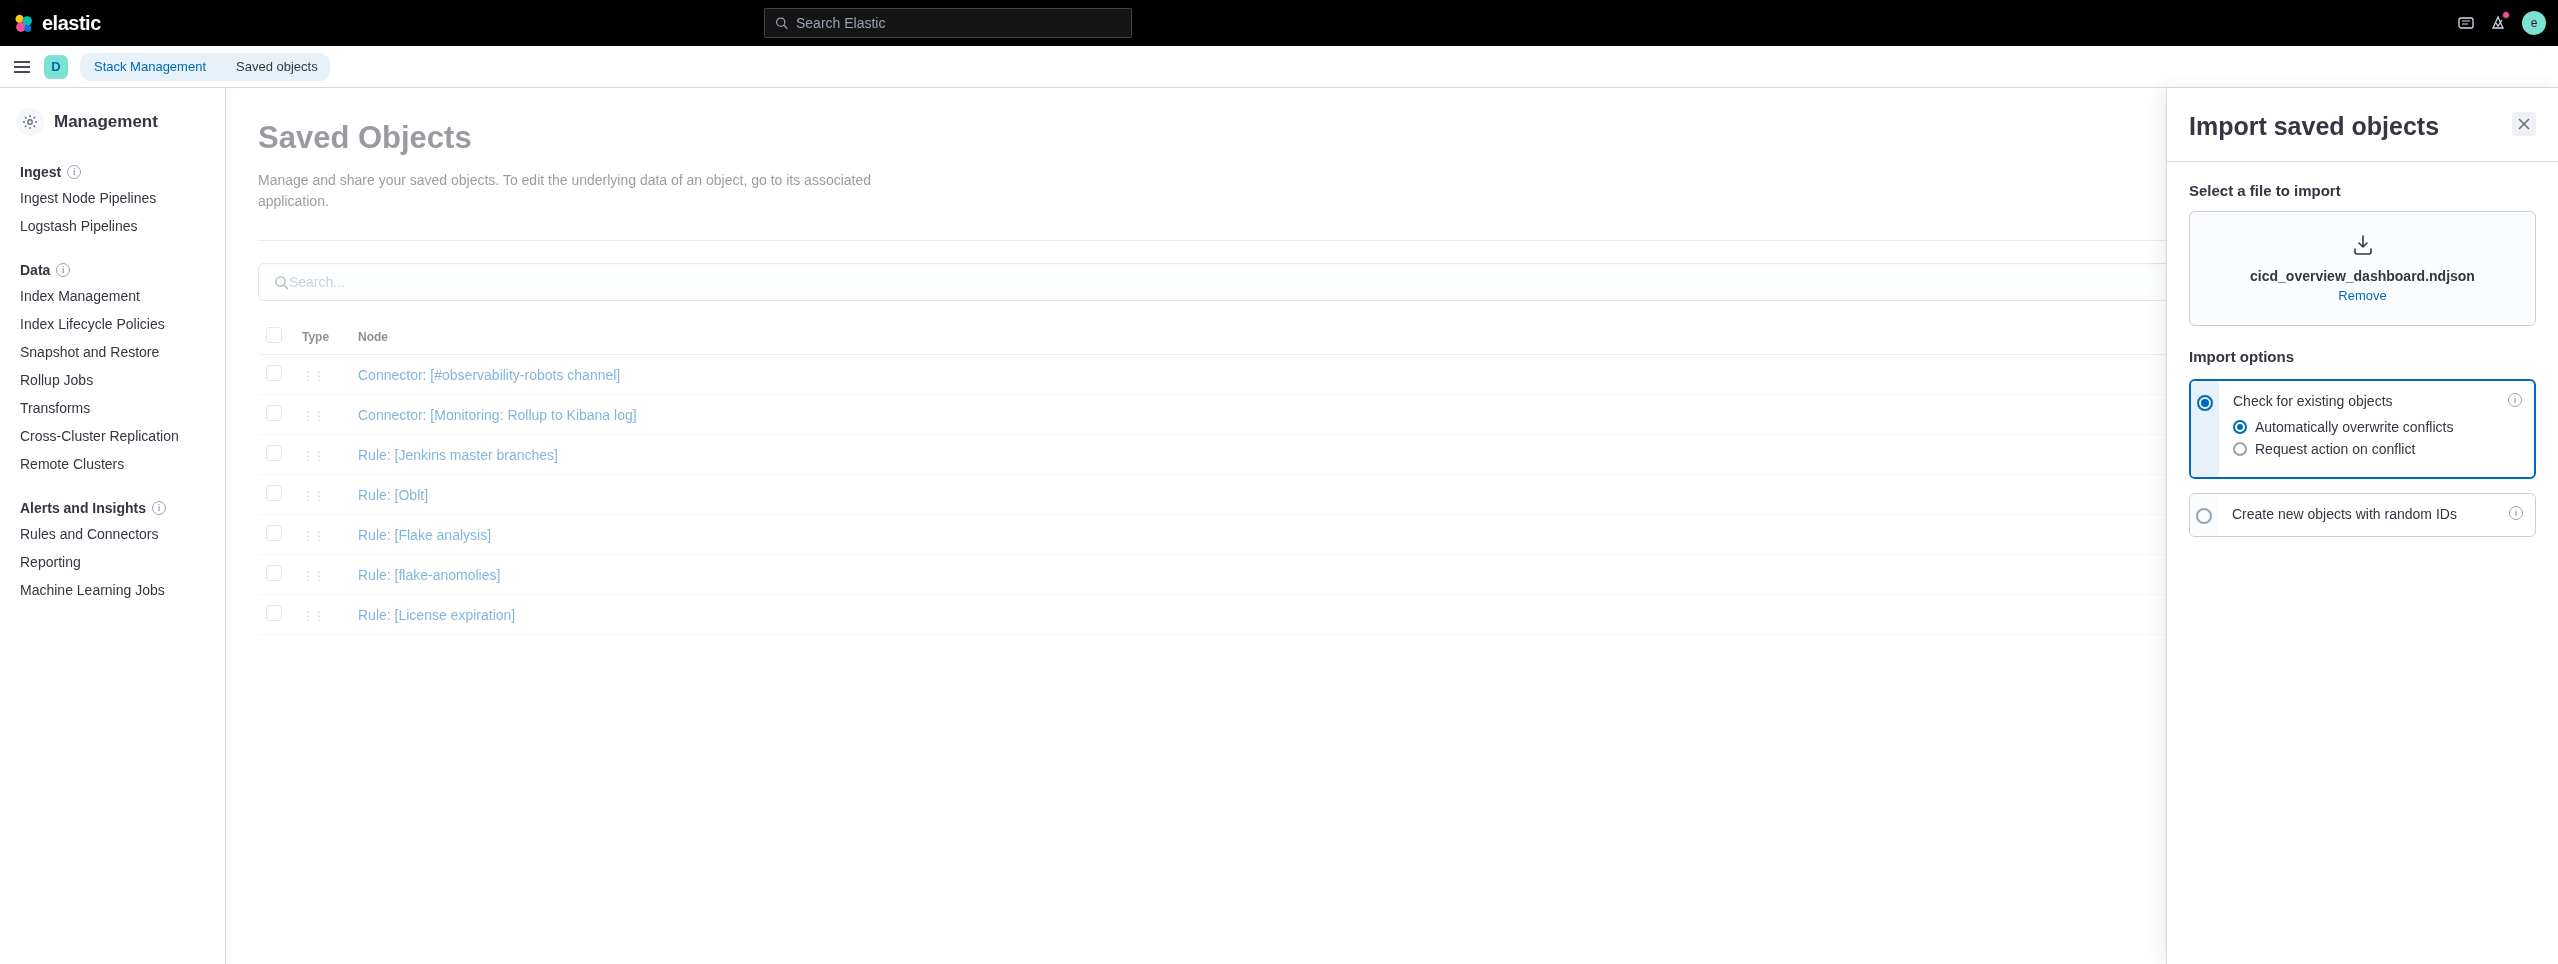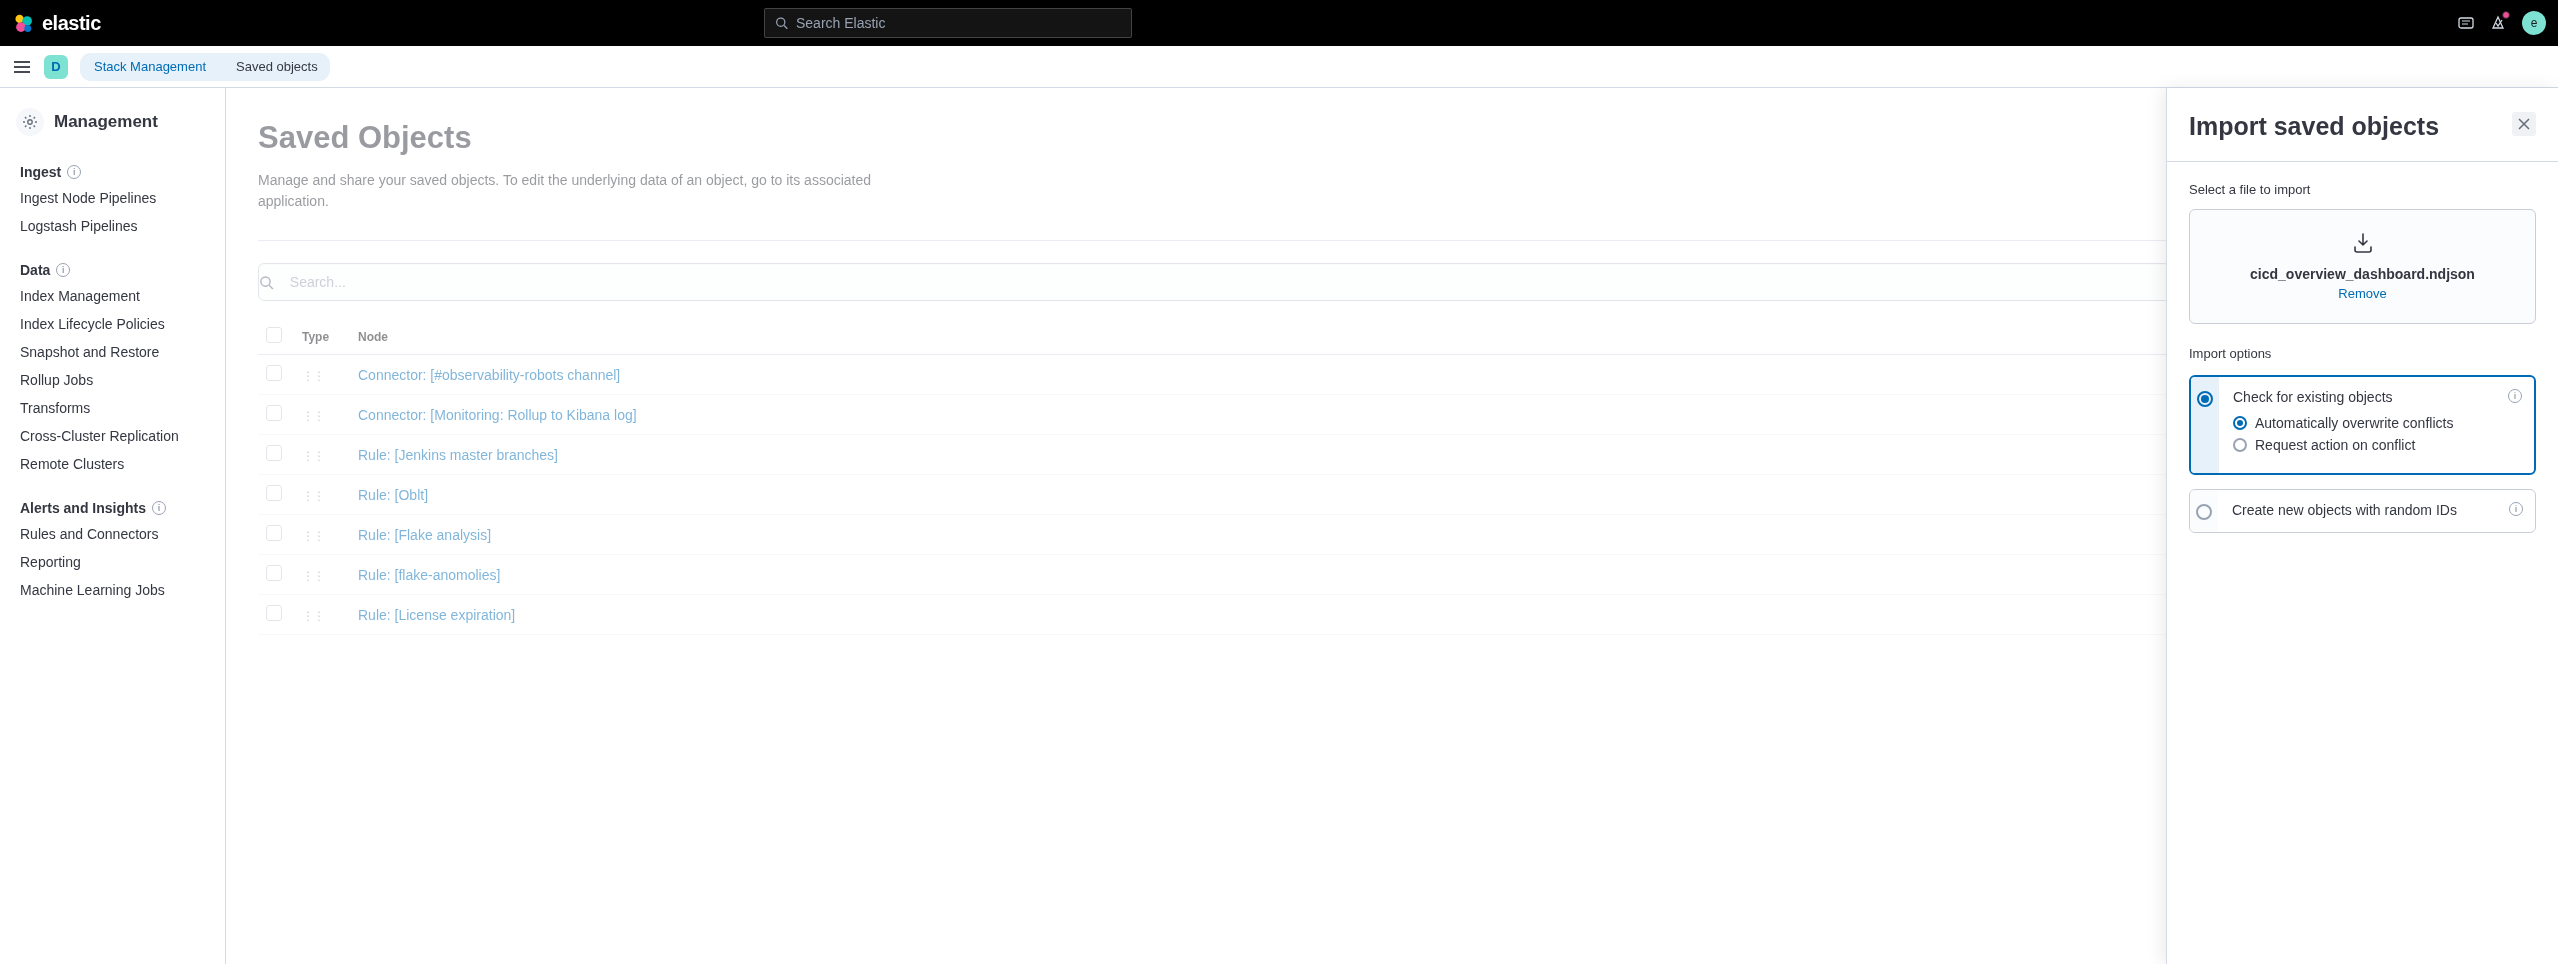--- a/index.html
+++ b/index.html
@@ -39,38 +39,38 @@
 .side-info { width:14px; height:14px; border:1.5px solid #98a2b3; border-radius:50%; font-size:9px; display:flex; align-items:center; justify-content:center; color:#98a2b3; }
 .side-item { display:block; padding:6px 20px; font-size:14px; color:#343741; text-decoration:none; }
 .side-section { margin-bottom:14px; }
 
 
 .content { flex:1; padding:32px 32px 0 32px; position:relative; }
 .content .overlay-dim { position:absolute; inset:0; background:rgba(255,255,255,0.5); pointer-events:none; z-index:2; }
 .page-title { font-size:31px; font-weight:700; margin-bottom:14px; }
 .page-desc { font-size:14px; color:#343741; max-width:620px; line-height:1.5; }
 .divider { border:none; border-top:1px solid #d3dae6; margin:28px 0 22px 0; }
-.search-field { width:100%; height:38px; border:1px solid #c9cdd6; border-radius:6px; background:#fbfcfd; display:flex; align-items:center; padding:0 0; gap:16px; box-shadow: 0 1px 1px rgba(0,0,0,0.03) inset; }
+.search-field { width:100%; height:38px; border:1px solid #c9cdd6; border-radius:6px; background:#fbfcfd; display:flex; align-items:center; padding:0 15px; gap:0; box-shadow: 0 1px 1px rgba(0,0,0,0.03) inset; }
 .search-field input { border:none; outline:none; background:transparent; font-size:14px; width:100%; }
 .search-field input::placeholder { color:#98a2b3; }
 
 .table { width:100%; margin-top:18px; border-collapse:collapse; }
 .table th { text-align:left; font-size:12px; font-weight:600; padding:8px 8px; border-bottom:1px solid #d3dae6; color:#1a1c21; }
 .table td { padding:10px 8px; border-bottom:1px solid #eef0f4; font-size:14px; }
 .chk { width:16px; height:16px; border:1px solid #c9cdd6; border-radius:3px; display:inline-block; }
 .grab { color:#98a2b3; font-size:12px; letter-spacing:-1px; }
 .title-link { color:#006bb4; text-decoration:none; }
 
 
 .flyout { position:absolute; top:0; right:0; bottom:0; width:392px; background:#fff; border-left:1px solid #d3dae6; box-shadow:-4px 0 16px rgba(0,0,0,0.08); z-index:5; display:flex; flex-direction:column; }
 .flyout-header { padding:24px 22px 20px 22px; display:flex; align-items:flex-start; justify-content:space-between; border-bottom:1px solid #d3dae6; }
 .flyout-title { font-size:25px; font-weight:700; }
 .close-btn { width:24px; height:24px; border-radius:4px; background:#f0f1f4; display:flex; align-items:center; justify-content:center; color:#69707d; font-size:14px; }
 .flyout-body { padding:20px 22px; }
-.section-h { font-weight:400; font-size:13px; margin-bottom:12px; }
+.section-h { font-weight:700; font-size:15px; margin-bottom:12px; }
 .dropzone { border:1px solid #c9cdd6; border-radius:6px; padding:22px; text-align:center; background:#fbfcfd; }
 .dl-icon { display:inline-block; color:#343741; margin-bottom:8px; }
 .filename { font-size:14px; font-weight:600; }
 .remove-link { display:block; margin-top:4px; color:#006bb4; font-size:13px; text-decoration:none; }
 
 .option-card { border:2px solid #006bb4; border-radius:6px; margin-top:14px; display:flex; gap:14px; position:relative; overflow:hidden; }
 .option-card.unselected { border:1px solid #c9cdd6; }
 .option-card .left-accent { width:28px; background:#e6f1fa; display:flex; align-items:flex-start; justify-content:center; padding-top:14px; }
 .option-card.unselected .left-accent { background:#fbfcfd; }
 .radio-outer { width:16px; height:16px; border:2px solid #006bb4; border-radius:50%; display:flex; align-items:center; justify-content:center; }

